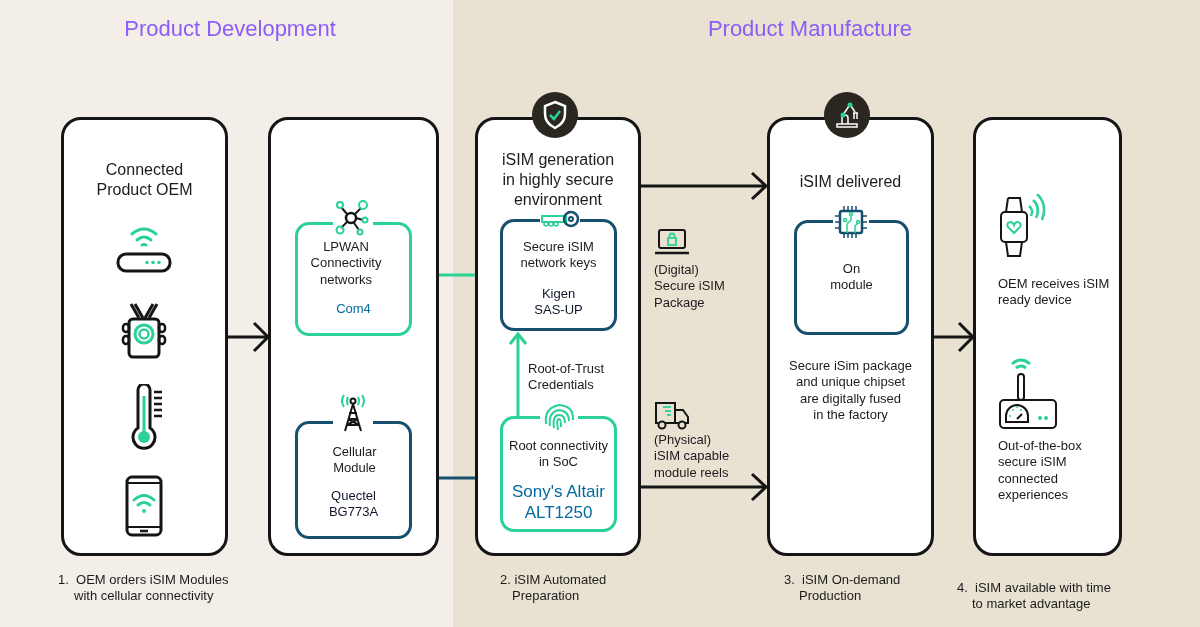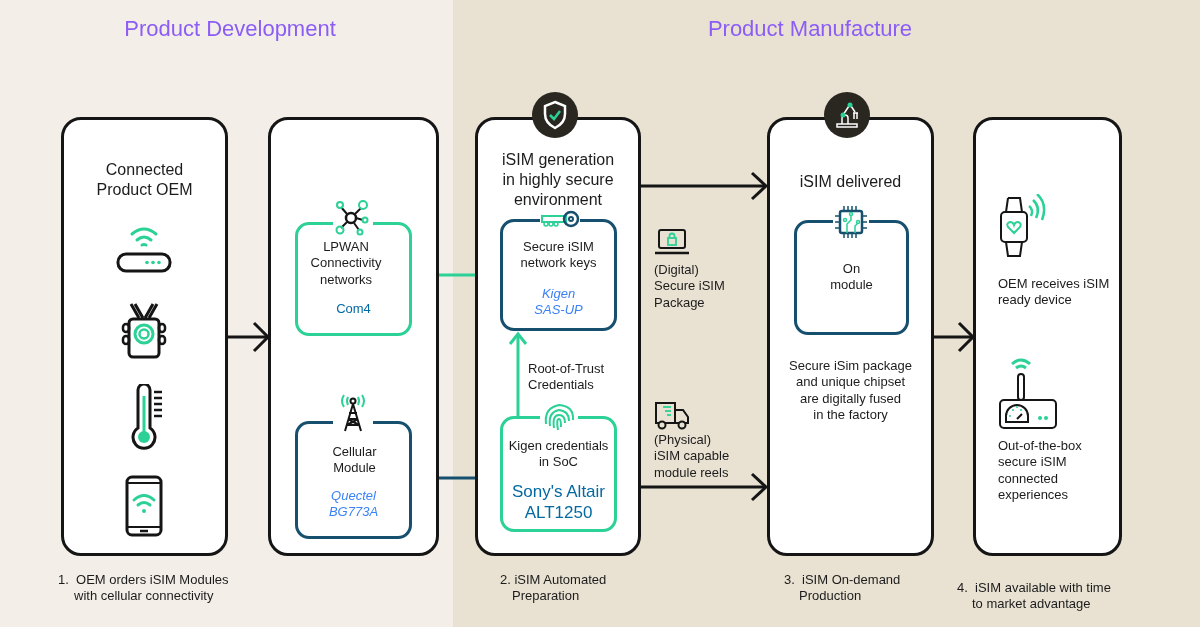--- a/index.html
+++ b/index.html
@@ -6,21 +6,21 @@
   html, body { width: 1200px; height: 627px; overflow: hidden; }
   body { font-family: "Liberation Sans", "DejaVu Sans", sans-serif; color: #1c1c1c; position: relative; }
   .bg-left { position: absolute; left: 0; top: 0; width: 453px; height: 627px; background: #f3efe8; }
   .bg-right { position: absolute; left: 453px; top: 0; width: 747px; height: 627px; background: #e9e2d3; }
   .section-title { position: absolute; top: 16px; font-size: 22px; color: #8b5cf6; text-align: center; }
   .card { position: absolute; background: #ffffff; border: 3px solid #151515; border-radius: 20px; }
   .t { position: absolute; text-align: center; line-height: 1.25; }
   .abs { position: absolute; }
   .inner { position: absolute; border-radius: 14px; background: #fff; }
   .green { color: #0369a1; }
-  .blue { color: #3b82f6; font-style: italic; }
+  .blue { color: #0f172a; }
   .step { position: absolute; font-size: 13px; line-height: 16px; color: #1c1c1c; }
   .icon-badge { position: absolute; width: 46px; height: 46px; border-radius: 50%; background: #2a2620; }
   svg.overlay { position: absolute; left: 0; top: 0; pointer-events: none; }
 </style>
 </head>
 <body>
 
 <div class="bg-left"></div>
 <div class="bg-right"></div>
 
@@ -171,21 +171,21 @@
     <line x1="10" y1="4" x2="10" y2="85" stroke="#2bd195" stroke-width="3"></line>
     <polyline points="2,13 10,3 18,13" fill="none" stroke="#2bd195" stroke-width="3"></polyline>
   </svg>
   <div class="t" style="left:50px;top:241px;width:110px;font-size:13px;text-align:left;">
     <div>Root-of-Trust</div>
     <div>Credentials</div>
   </div>
 
   <div class="inner" style="left:22px;top:296px;width:117px;height:116px;border:3px solid #2bd195;">
     <div class="t" style="left:-4px;top:19px;width:119px;font-size:13px;">
-      <div>Kigen credentials</div>
+      <div>Root connectivity</div>
       <div>in SoC</div>
     </div>
     <div class="t green" style="left:-4px;top:62px;width:119px;font-size:17px;text-align:center;">
       <div>Sony's Altair</div>
       <div>ALT1250</div>
     </div>
   </div>
   <svg class="abs" style="left:62px;top:280px;background:#fff;" width="38" height="34" viewBox="0 0 38 34">
     <g fill="none" stroke="#2bd195" stroke-width="2">
       <path d="M6 24 Q4 8 19 5 Q34 6 33 20"></path>

